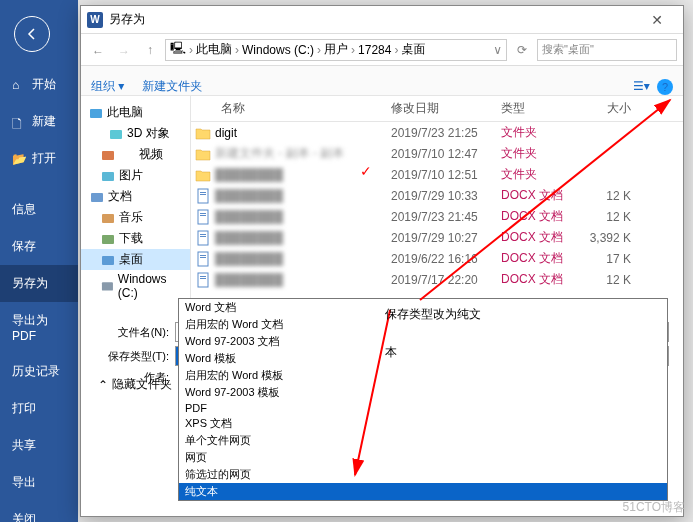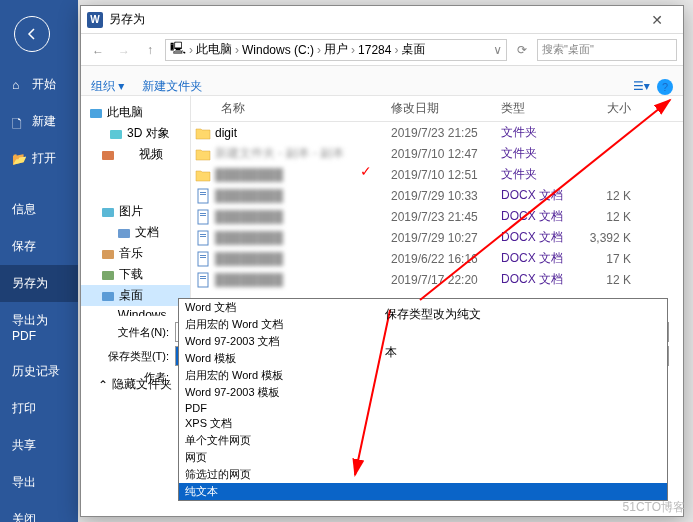--- a/index.html
+++ b/index.html
@@ -33,21 +33,21 @@
 .cols{display:flex;border-bottom:1px solid #e5e5e5;padding:4px 0;font-size:11px;color:#555}
 .c-name{width:200px;padding-left:30px}
 .c-date{width:110px}
 .c-type{width:80px}
 .c-size{width:60px;text-align:right;padding-right:10px}
 .row{display:flex;padding:2px 0;font-size:11px;align-items:center}
 .r-ico{width:24px;display:flex;justify-content:center}
 .r-name{width:176px;overflow:hidden;white-space:nowrap}
 .r-name.blur{filter:blur(2px);color:#999}
 .r-date{width:110px;color:#666}
-.r-type{width:80px;color:#4c1d95}
+.r-type{width:80px;color:#be185d}
 .r-size{width:60px;text-align:right;padding-right:10px;color:#666}
 .fields{padding:6px 14px 4px 14px}
 .frow{display:flex;align-items:center;margin-bottom:4px}
 .flabel{width:80px;text-align:right;padding-right:6px;font-size:11px}
 .finput{flex:1;border:1px solid #999;height:20px;padding:0 4px;font-size:11px;background:#fff}
 .dropdown{position:absolute;left:178px;top:298px;width:490px;background:#fff;border:1px solid #777;max-height:210px;overflow:hidden;z-index:5}
 .dd-item{padding:1px 6px;font-size:11px}
 .dd-item.highlighted{background:#0a64c8;color:#fff}
 .hide-folders{position:absolute;left:98px;top:376px;font-size:11px;display:flex;align-items:center;gap:4px}
 .annotation{position:absolute;left:385px;top:295px;color:#000000;font-size:28px;line-height:38px;z-index:10;pointer-events:none;font-weight:400}
@@ -157,27 +157,27 @@
             <rect x="1" y="2" width="12" height="9" rx="1" fill="#5bc8d6"></rect>
           </svg>
           <span>3D 对象</span>
         </div>
         <div class="tree-item" style="padding-left: 20px; gap: 24px;">
           <svg class="tico" viewBox="0 0 14 12">
             <rect x="1" y="2" width="12" height="9" rx="1" fill="#d97a4a"></rect>
           </svg>
           <span>视频</span>
         </div>
-        <div class="tree-item" style="padding-left: 20px; margin-top: 36px;">
+        <div class="tree-item" style="padding-left: 20px;">
           <svg class="tico" viewBox="0 0 14 12">
             <rect x="1" y="2" width="12" height="9" rx="1" fill="#5bb8d6"></rect>
           </svg>
           <span>图片</span>
         </div>
-        <div class="tree-item" style="padding-left: 36px; align-items: center;">
+        <div class="tree-item" style="padding-left: 9px; align-items: center;">
           <svg class="tico" viewBox="0 0 14 12">
             <rect x="1" y="2" width="12" height="9" rx="1" fill="#6b9bd1"></rect>
           </svg>
           <span>文档</span>
         </div>
         <div class="tree-item" style="padding-left: 20px;">
           <svg class="tico" viewBox="0 0 14 12">
             <rect x="1" y="2" width="12" height="9" rx="1" fill="#d69b5b"></rect>
           </svg>
           <span>音乐</span>

